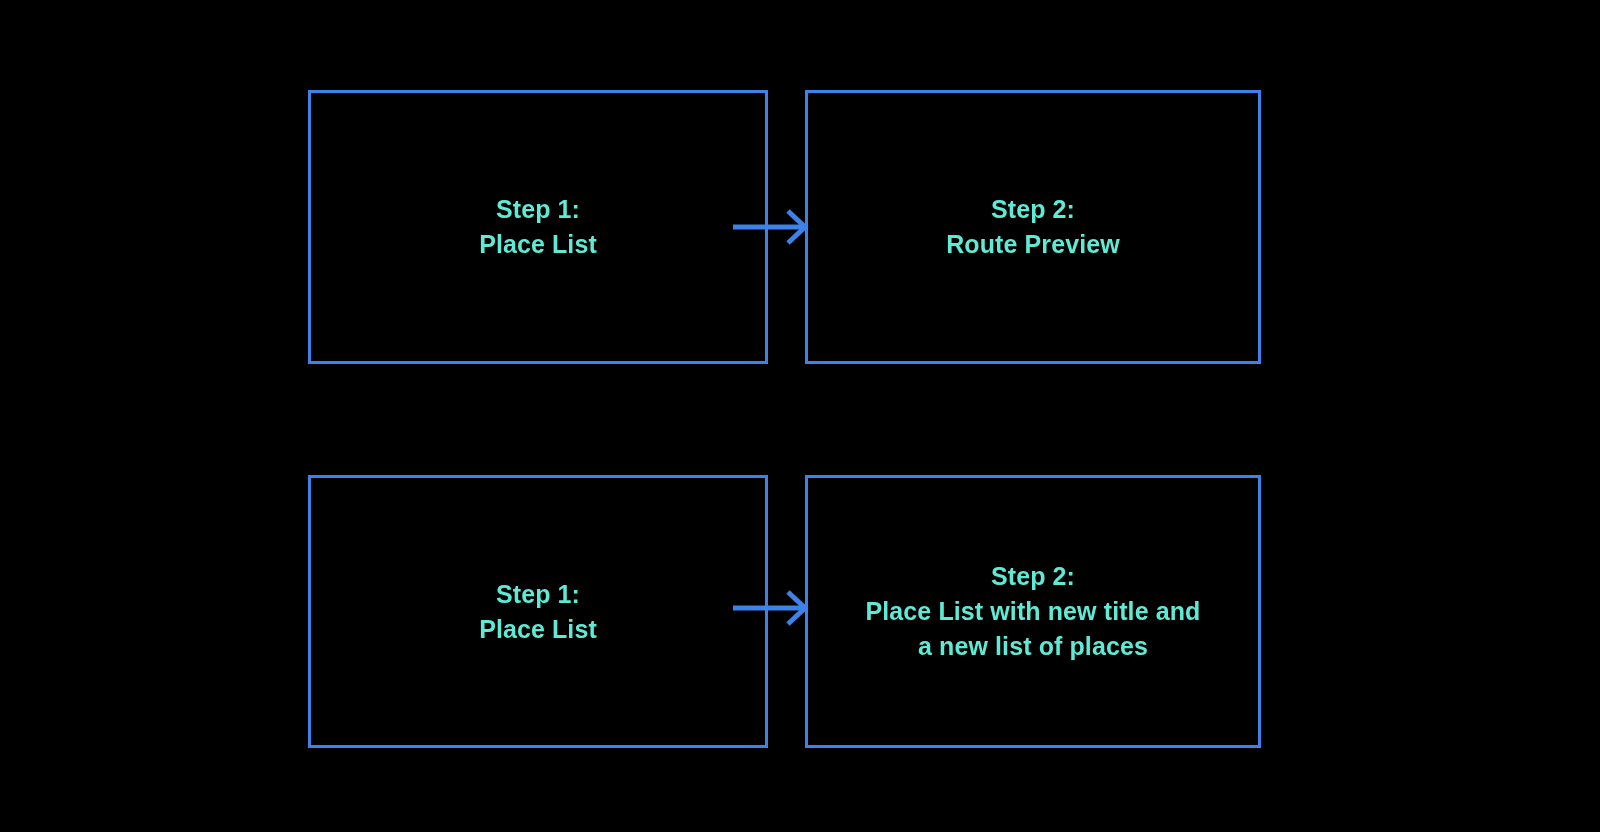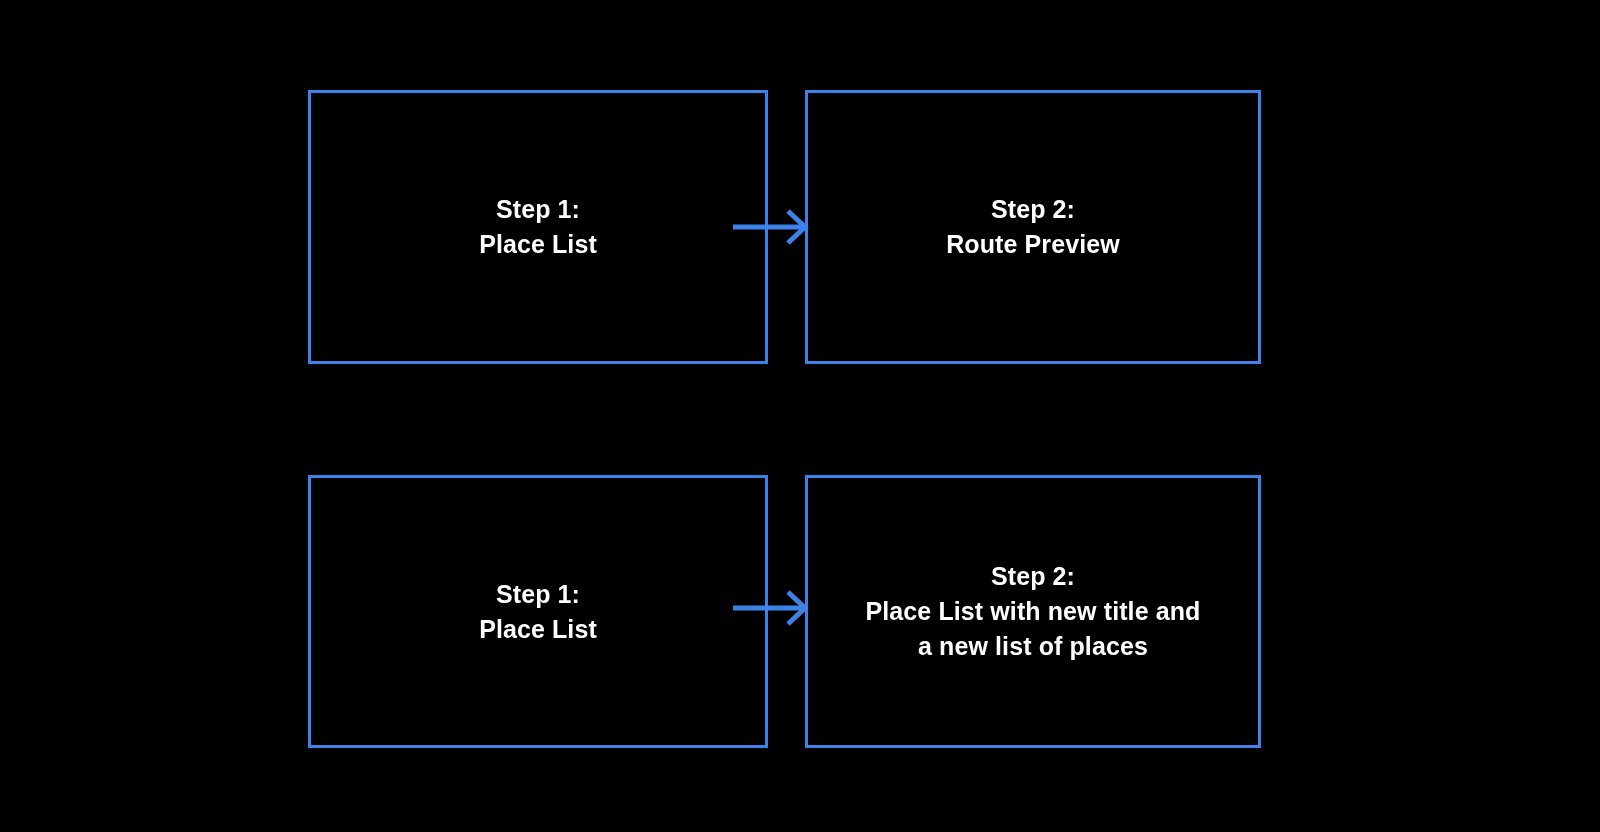--- a/index.html
+++ b/index.html
@@ -18,21 +18,21 @@
   .flow-box {
     position: absolute;
     box-sizing: border-box;
     border: 3px solid #3d82e8;
     background: transparent;
     display: flex;
     align-items: center;
     justify-content: center;
   }
   .box-label {
-    color: #ffffff;
+    color: #5eead4;
     font-family: "Liberation Sans", sans-serif;
     font-weight: bold;
     font-size: 25px;
     line-height: 35px;
     text-align: center;
     letter-spacing: 0.1px;
     white-space: pre-line;
     padding: 0 10px;
   }
   .arrow {

